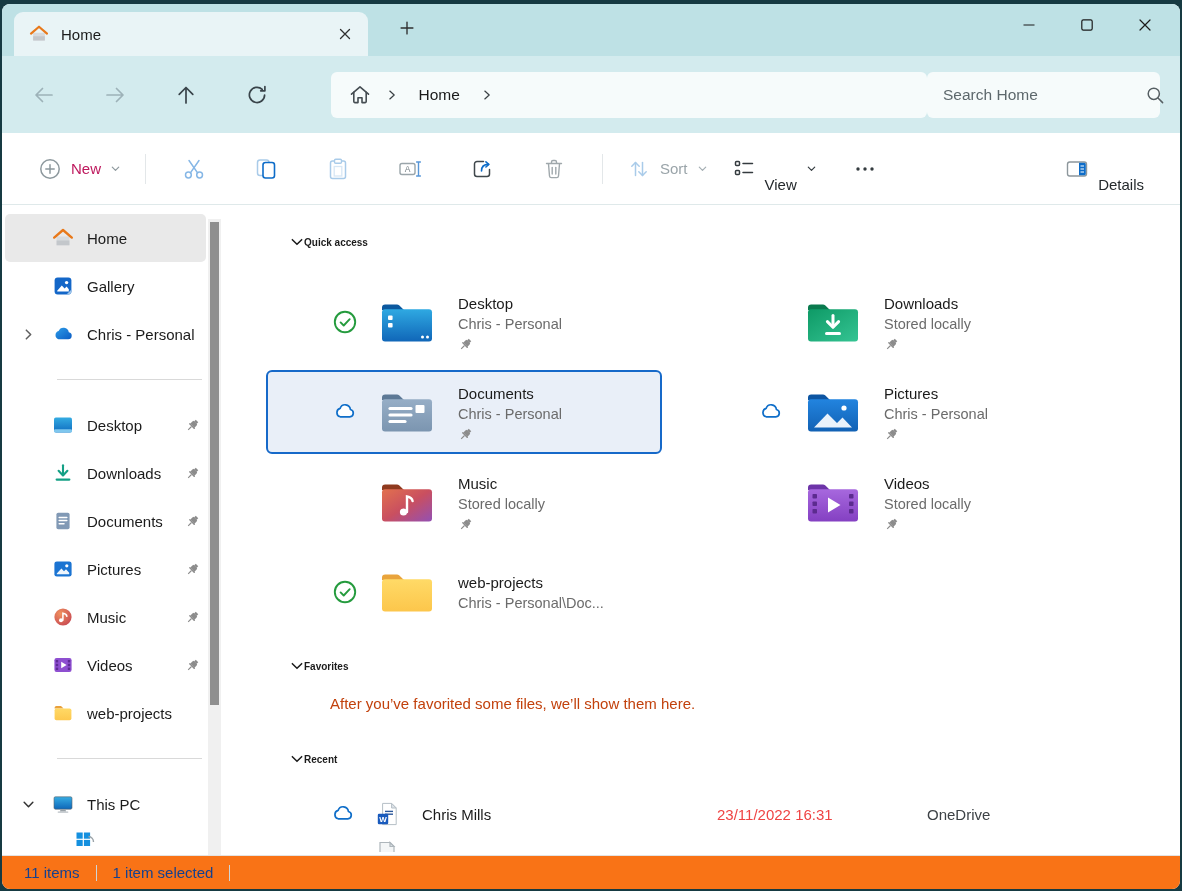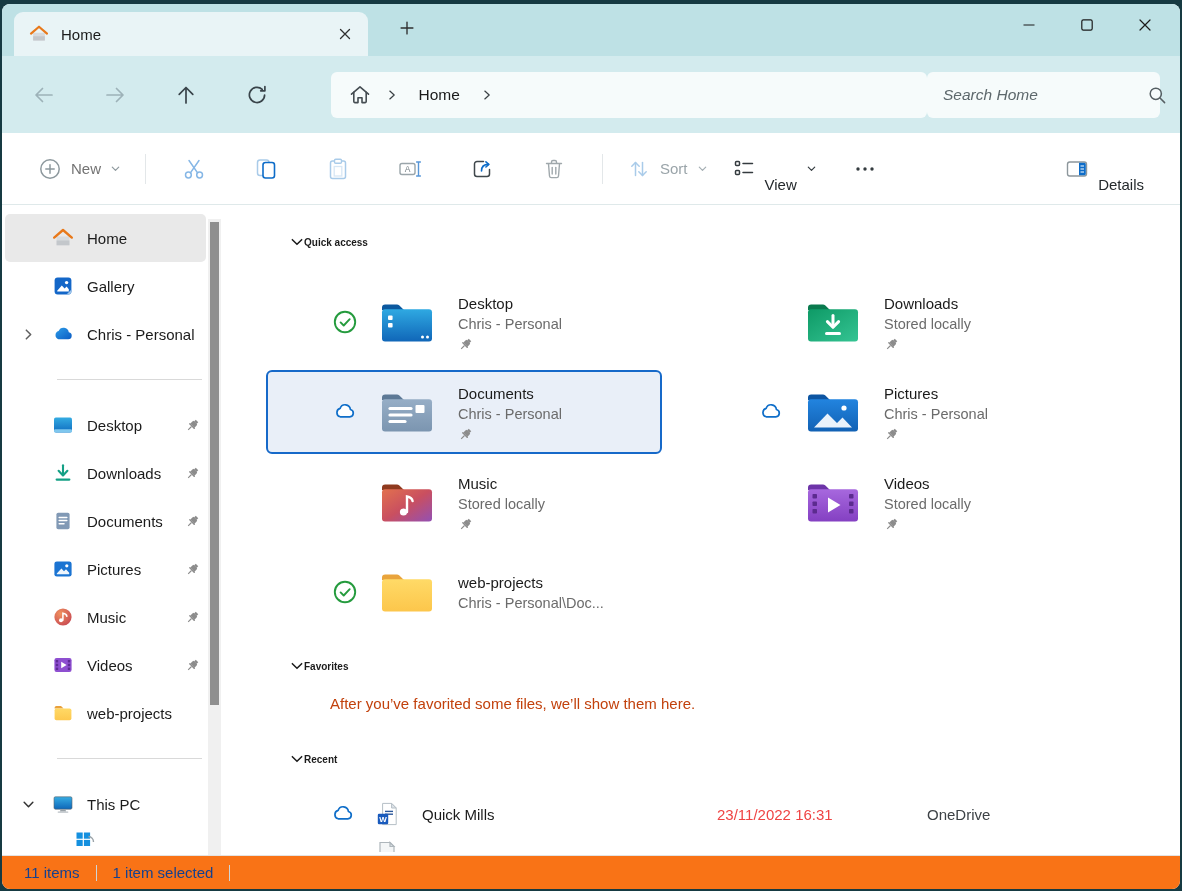--- a/index.html
+++ b/index.html
@@ -25,29 +25,29 @@
   .navbar { height:77px; background:#d3ebee; display:flex; align-items:center; padding:0 20px; }
   .nav-btn { width:44px; height:44px; display:flex; align-items:center; justify-content:center; border-radius:5px; margin-right:28px; }
   .nav-btn:last-of-type { margin-right:0; }
   .address { margin-left:24px; width:608px; height:46px; background:#f6fbfb; border-radius:6px;
     display:flex; align-items:center; padding:0 16px; gap:4px; }
   .crumb-chev { width:30px; display:flex; justify-content:center; }
   .crumb-label { font-size:15.5px; color:#1b1b1b; padding:0 8px; }
   .search-box { margin-left:auto; width:233px; height:46px; background:#f6fbfb; border-radius:6px;
     display:flex; align-items:center; padding:0 12px 0 16px; }
   .search-box input { flex:1; border:0; outline:0; background:transparent; font-size:15.5px; color:#a21caf;
-    font-family:"Liberation Sans","DejaVu Sans",sans-serif;font-style:italic; }
+    font-family:"Liberation Sans","DejaVu Sans",sans-serif; }
   .search-box input::placeholder { color:#5d686c; opacity:1; }
 
   
   .toolbar { height:72px; background:#fff; border-bottom:1px solid #dfe9ea;
     display:flex; align-items:center; padding:0 24px; }
   .tb-group { display:flex; align-items:center; }
   .tb-btn { display:flex; align-items:center; gap:9px; height:40px; padding:0 12px; border-radius:5px; }
-  .tb-label { font-size:15px; color:#737373; }
+  .tb-label { font-size:15px; color:#be185d; }
   .tb-btn.dark .tb-label { color:#24292c;margin-top:31px; }
   .tb-btn.disabled .tb-label { color:#9aa4a9; }
   .tb-icon-btn { width:56px; height:40px; display:flex; align-items:center; justify-content:center; border-radius:5px; margin:0 8px; }
   .tb-divider { width:1px; height:30px; background:#e3e7e9; margin:0 12px; }
   .tb-right { margin-left:auto; }
   .chev-sm { display:flex; }
 
   
   .content { display:flex; height:650px; background:#fff; }
 
@@ -884,21 +884,21 @@
                 <path d="M8.6 2.4 h9 l4.6 4.6 V23.6 H8.6z" fill="#fff" stroke="#b6bfc6" stroke-width="1"></path>
                 <path d="M17.6 2.4 v4.6 h4.6z" fill="#dfe5ea" stroke="#b6bfc6" stroke-width="1"></path>
                 <g stroke="#2b579a" stroke-width="1.4">
                   <path d="M11 10.4 h8"></path>
                   <path d="M11 13.2 h8"></path>
                 </g>
                 <rect x="3.8" y="12.8" width="10.4" height="10.4" rx="1.2" fill="#185abd"></rect>
                 <text x="9" y="20.6" font-size="8" font-weight="bold" fill="#fff" text-anchor="middle" font-family="Liberation Sans,sans-serif">W</text>
               </svg>
             </span>
-            <span class="rec-name">Quick Mills</span>
+            <span class="rec-name">Chris Mills</span>
             <span class="rec-date">23/11/2022 16:31</span>
             <span class="rec-loc">OneDrive</span>
           </div>
         </div>
       <div class="rec-partial">
         <span class="ic">
           <svg width="26" height="26" viewBox="0 0 26 26">
               <path d="M6 2.5 h10 l4 4 V23.5 H6z" fill="#f4f6f7" stroke="#aeb6bb" stroke-width="1.2"></path>
               <path d="M16 2.5 v4 h4z" fill="#dde2e6" stroke="#aeb6bb" stroke-width="1.2"></path>
             </svg>

